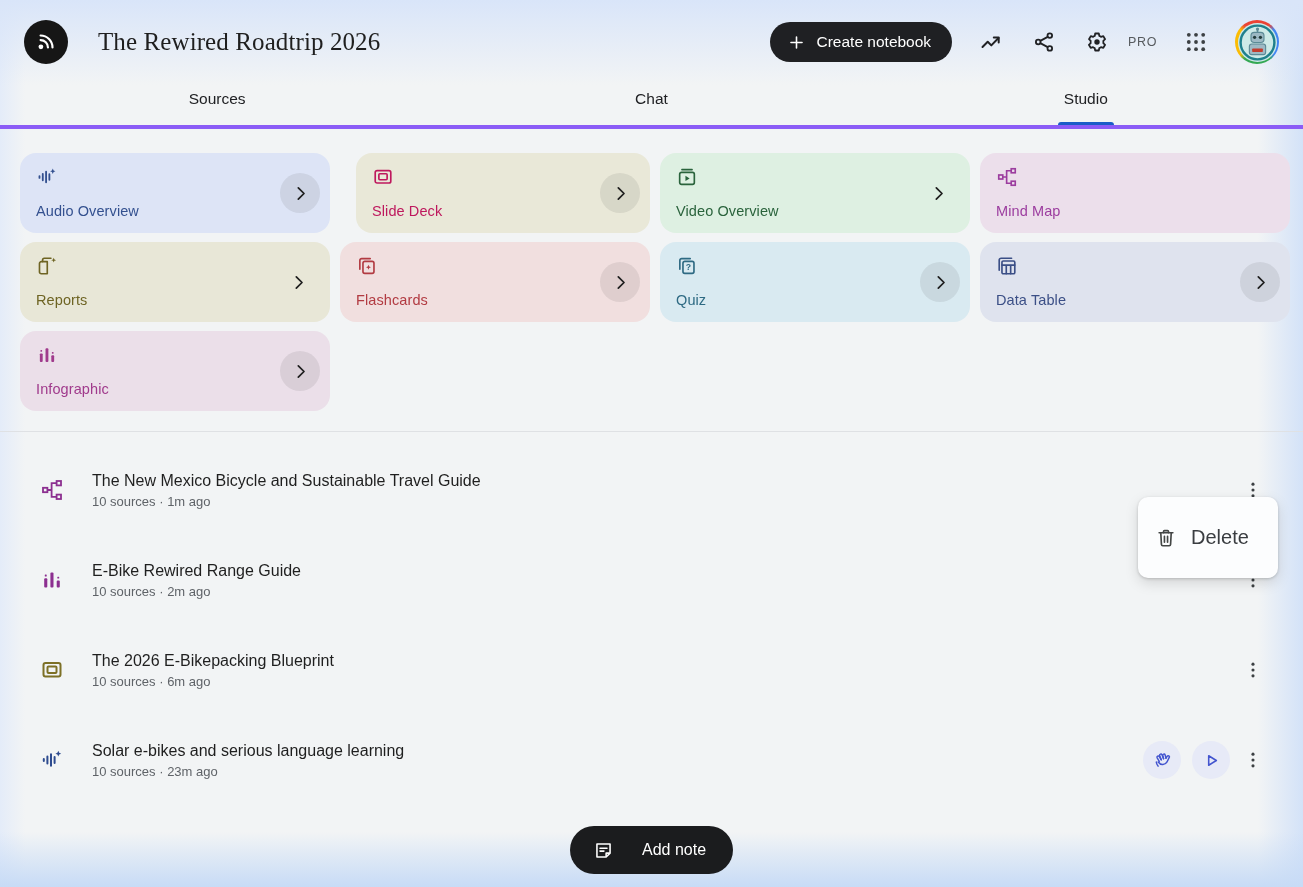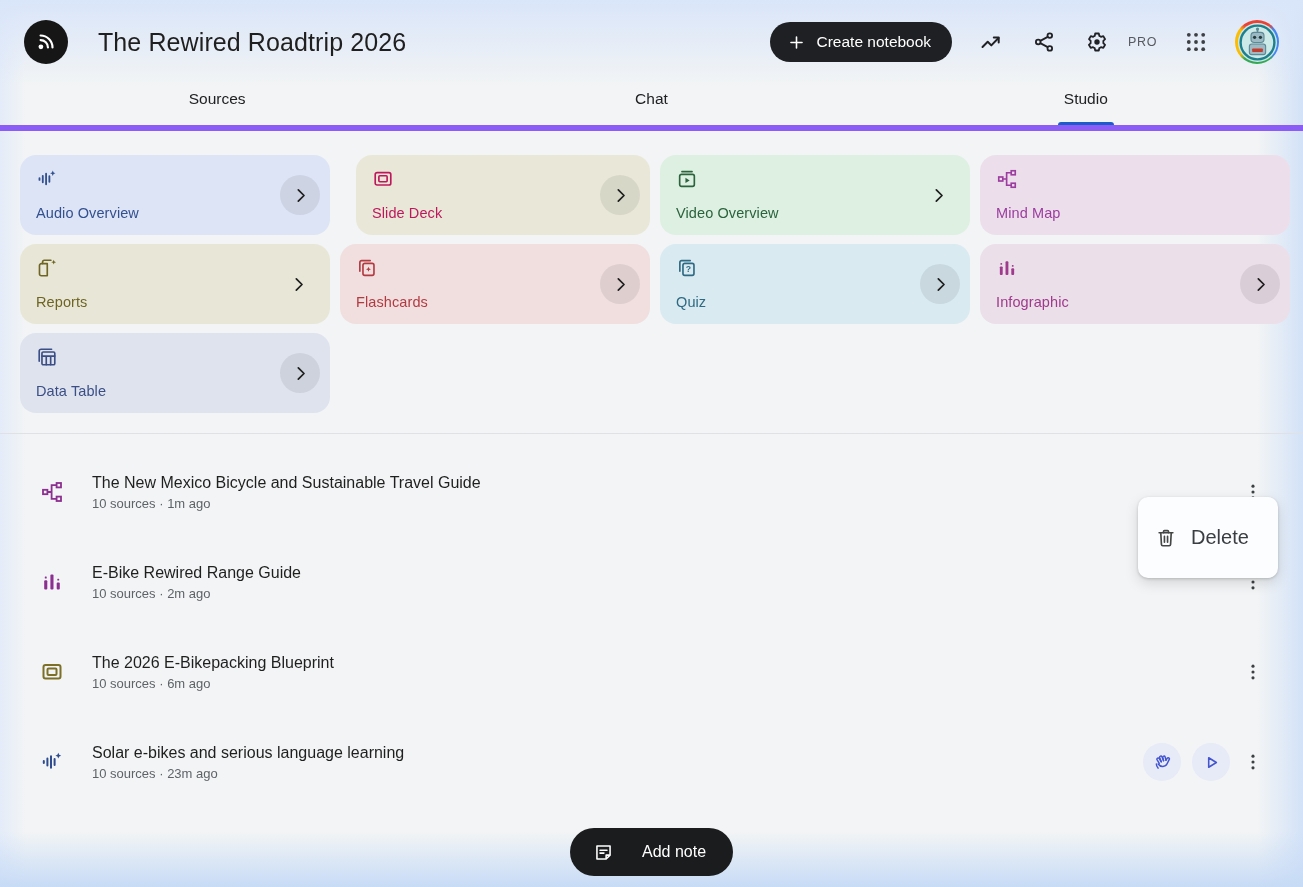--- a/index.html
+++ b/index.html
@@ -14,34 +14,34 @@
       linear-gradient(90deg,  #e4ecf9 0%, rgba(242,244,245,0) 25px),
       #f2f4f5;
   }
   .page { position:relative; width:1303px; height:887px; }
 
   
   header { display:flex; align-items:center; justify-content:space-between; padding:18px 24px 14px 24px; height:80px; }
   .h-left { display:flex; align-items:center; }
   .logo { width:44px; height:44px; border-radius:50%; background:#161616; display:flex; align-items:center; justify-content:center; cursor:pointer; }
   .logo svg { width:26px; height:26px; }
-  .nb-title { font-size:25px; font-weight:400; color:#1f1f1f; margin-left:30px; letter-spacing:.1px; }
+  .nb-title { font-size:25px; font-weight:400; color:#1f1f1f; margin-left:30px; letter-spacing:.1px;font-family:Liberation Serif, serif; }
   .h-right { display:flex; align-items:center; gap:25px; }
   .create-btn { display:flex; align-items:center; gap:11px; background:#1f2023; color:#fff; border:none; height:40px; padding:0 21px 0 17px; border-radius:22px; font-size:15.5px; font-family:inherit; cursor:pointer; }
   .create-btn svg { width:19px; height:19px; }
   .icon-btn { background:none; border:none; width:28px; height:28px; padding:2px; cursor:pointer; display:flex; align-items:center; justify-content:center; }
   .icon-btn svg { width:24px; height:24px; }
   .pro { font-size:12.5px; color:#575b5f; letter-spacing:.6px; margin-left:-8px; }
   .avatar { width:44px; height:44px; border-radius:50%; padding:2.5px; cursor:pointer;
     background: conic-gradient(#ea4335 0 10%, #4285f4 15% 35%, #34a853 40% 60%, #fbbc05 65% 85%, #ea4335 90% 100%); }
   .avatar-inner { width:100%; height:100%; border-radius:50%; background:#cdeae8; display:flex; align-items:center; justify-content:center; overflow:hidden; }
   .avatar-inner svg { width:100%; height:100%; }
 
   
-  .tabs { display:flex; border-bottom:6px solid #8b5cf6; }
+  .tabs { display:flex; border-bottom:4px solid #8b5cf6; }
   .tab { flex:1; text-align:center; padding:10px 0 17px 0; font-size:15.5px; color:#202124; cursor:pointer; position:relative; }
   .tab .underline { display:none; }
   .tab.active .underline { display:block; position:absolute; left:50%; transform:translateX(-50%); bottom:0; width:56px; height:3px; background:#1b5cc8; border-radius:3px 3px 0 0; }
 
   
   .cards { margin:24px 13px 0 20px; display:grid; grid-template-columns:repeat(4, 1fr); gap:9px 10px; grid-auto-rows:80px; }
   .card { border-radius:16px; position:relative; padding:13px 8px 14px 16px; display:flex; flex-direction:column; justify-content:space-between; align-items:flex-start; cursor:pointer; }
   .card-icon svg { width:22px; height:22px; display:block; }
   .card-label { font-size:14.5px; font-weight:500; letter-spacing:.1px; }
   .chev { position:absolute; top:50%; transform:translateY(-50%); display:flex; align-items:center; justify-content:center; }
@@ -271,47 +271,47 @@
         </svg>
       </span>
       <span class="card-label">Quiz</span>
       <span class="chev circle">
         <svg viewBox="0 0 24 24" fill="none" stroke="#1f1f1f" stroke-width="2" stroke-linecap="round" stroke-linejoin="round">
             <path d="M9.5 5.5L16 12l-6.5 6.5"></path>
           </svg>
       </span>
     </div>
 
+    <div class="card c-table">
+      <span class="card-icon">
+        <svg viewBox="0 0 24 24" fill="none" stroke="currentColor" stroke-width="1.8" stroke-linecap="round">
+          <path d="M3.5 16.5v-11a2 2 0 0 1 2-2H17"></path>
+          <rect x="6.5" y="6.5" width="14" height="14" rx="1.5"></rect>
+          <path d="M6.5 11h14M11.2 11v9.5M16 11v9.5"></path>
+        </svg>
+      </span>
+      <span class="card-label">Data Table</span>
+      <span class="chev circle">
+        <svg viewBox="0 0 24 24" fill="none" stroke="#1f1f1f" stroke-width="2" stroke-linecap="round" stroke-linejoin="round">
+            <path d="M9.5 5.5L16 12l-6.5 6.5"></path>
+          </svg>
+      </span>
+    </div>
+
     <div class="card c-infog">
       <span class="card-icon">
         <svg viewBox="0 0 24 24" fill="currentColor">
             <rect x="4.2" y="10.3" width="3.1" height="9.2" rx="1"></rect>
             <rect x="4.8" y="6.6" width="1.9" height="1.9" rx=".5"></rect>
             <rect x="10.4" y="4.6" width="3.1" height="14.9" rx="1"></rect>
             <rect x="16.7" y="12.4" width="3.1" height="7.1" rx="1"></rect>
             <rect x="17.3" y="8.7" width="1.9" height="1.9" rx=".5"></rect>
           </svg>
       </span>
       <span class="card-label">Infographic</span>
-      <span class="chev circle">
-        <svg viewBox="0 0 24 24" fill="none" stroke="#1f1f1f" stroke-width="2" stroke-linecap="round" stroke-linejoin="round">
-            <path d="M9.5 5.5L16 12l-6.5 6.5"></path>
-          </svg>
-      </span>
-    </div>
-
-    <div class="card c-table">
-      <span class="card-icon">
-        <svg viewBox="0 0 24 24" fill="none" stroke="currentColor" stroke-width="1.8" stroke-linecap="round">
-          <path d="M3.5 16.5v-11a2 2 0 0 1 2-2H17"></path>
-          <rect x="6.5" y="6.5" width="14" height="14" rx="1.5"></rect>
-          <path d="M6.5 11h14M11.2 11v9.5M16 11v9.5"></path>
-        </svg>
-      </span>
-      <span class="card-label">Data Table</span>
       <span class="chev circle">
         <svg viewBox="0 0 24 24" fill="none" stroke="#1f1f1f" stroke-width="2" stroke-linecap="round" stroke-linejoin="round">
             <path d="M9.5 5.5L16 12l-6.5 6.5"></path>
           </svg>
       </span>
     </div>
   </section>
 
   <hr class="divider">
 

